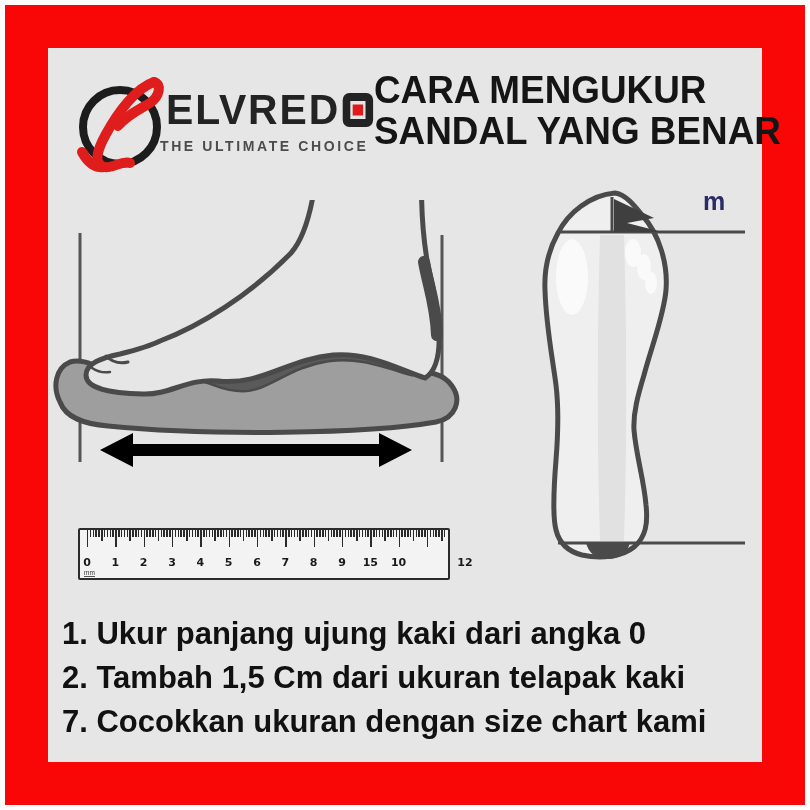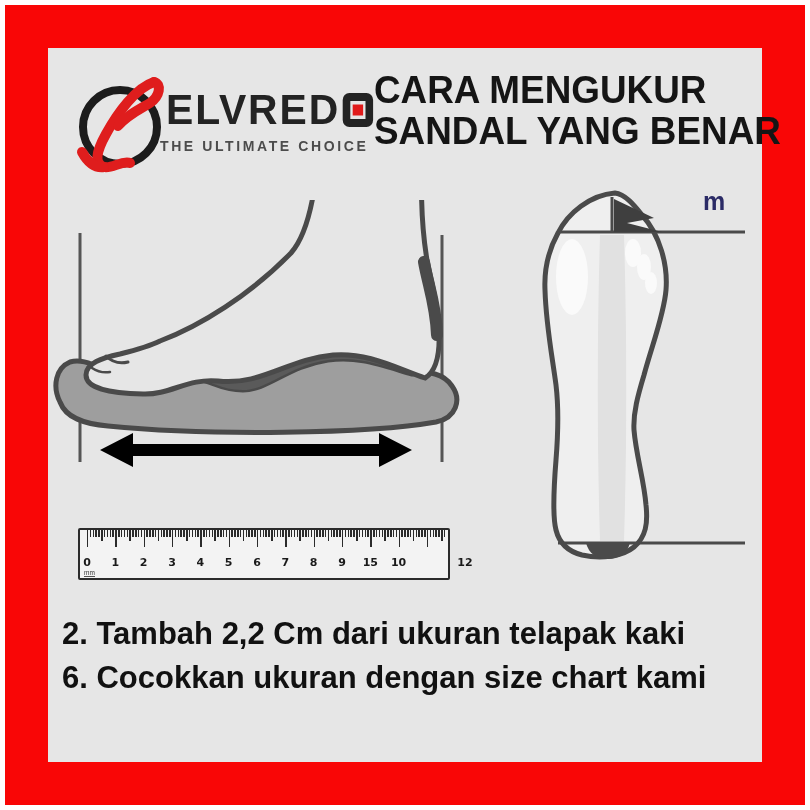--- a/index.html
+++ b/index.html
@@ -276,18 +276,19 @@
       <line x1="28" y1="47" x2="215" y2="47" stroke="#4a4a4a" stroke-width="3"></line>
       <line x1="82" y1="12" x2="82" y2="47" stroke="#4a4a4a" stroke-width="3"></line>
       <polygon points="84,14 124,33 97,38 132,47 84,47" fill="#3f3f3f"></polygon>
 
       <line x1="28" y1="358" x2="215" y2="358" stroke="#4a4a4a" stroke-width="3"></line>
       <path d="M56,358 L100,358 C97,369 89,374 78,374 C67,374 59,369 56,358 Z" fill="#4a4a4a"></path>
     </svg>
     <div class="measure-label">m</div>
 
     <div class="instructions">
-      <div>2. Tambah 2,2 Cm dari ukuran telapak kaki</div>
-      <div>6. Cocokkan ukuran dengan size chart kami</div>
+      <div>1. Ukur panjang ujung kaki dari angka 0</div>
+      <div>2. Tambah 1,5 Cm dari ukuran telapak kaki</div>
+      <div>7. Cocokkan ukuran dengan size chart kami</div>
     </div>
 
   </div>
 </div>
 
 </body></html>

